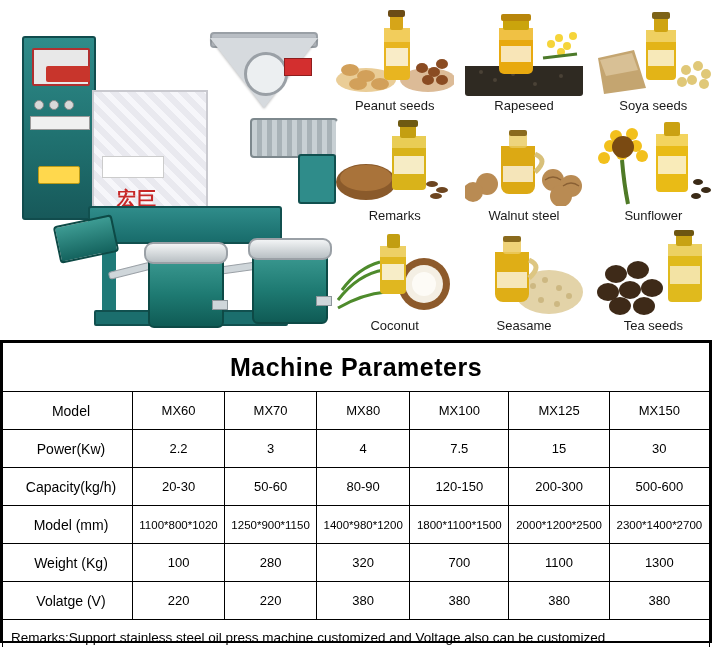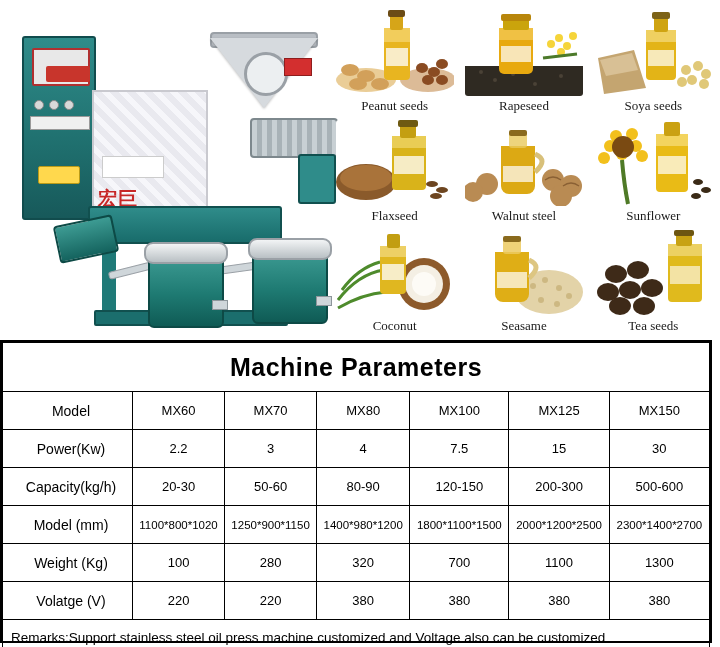--- a/index.html
+++ b/index.html
@@ -63,21 +63,21 @@
     background:#f2f2f4;border:2px solid #c9c9cf;
     background-image:repeating-linear-gradient(45deg,#e9e9ef 0 6px,#f6f6fa 6px 12px);
   }
   .bodybox .sticker{
     position:absolute;left:8px;top:64px;width:60px;height:20px;
     background:#ffffff;border:1px solid #ccc;
   }
   .logo-red{
     position:absolute;left:86px;top:168px;width:78px;height:34px;
     color:#c62828;font-weight:bold;font-size:19px;line-height:34px;
-    letter-spacing:1px;
+    text-align:center;letter-spacing:1px;
     text-shadow:0 1px 0 #fff;
   }
 
   
   .greenframe{
     position:absolute;left:76px;top:192px;width:190px;height:34px;
     background:linear-gradient(180deg,#2f8c8a,#186c6b);
     border:2px solid #11504f;border-radius:3px;
   }
   .legs{
@@ -155,21 +155,21 @@
     position:absolute;left:330px;top:6px;width:388px;height:330px;
     display:grid;grid-template-columns:repeat(3,1fr);grid-template-rows:repeat(3,1fr);
   }
   .cell{position:relative;display:flex;flex-direction:column;align-items:center;justify-content:flex-start;}
   .thumb{
     position:relative;width:118px;height:86px;margin-top:4px;
     border-radius:3px;overflow:hidden;
   }
   .caption{
     font-size:13px;color:#1a1a1a;text-align:center;margin-top:2px;
-    font-family:Liberation Serif, serif;
+    font-family:Liberation Sans, sans-serif;
   }
 
   
   .tablewrap{
     position:absolute;left:0;top:340px;width:712px;height:303px;
     border:2px solid #000;box-sizing:border-box;background:#fff;
   }
   table{
     width:100%;height:100%;border-collapse:collapse;
     font-family:"Liberation Sans", sans-serif;
@@ -335,21 +335,21 @@
             <rect x="64" y="4" width="16" height="14" rx="2" fill="#c49f12"></rect>
             <rect x="62" y="0" width="20" height="7" rx="2" fill="#6e5a12"></rect>
             <rect x="58" y="36" width="30" height="18" fill="#fff" opacity=".75"></rect>
             <g fill="#6d4520">
               <ellipse cx="96" cy="64" rx="6" ry="3"></ellipse>
                 <ellipse cx="106" cy="70" rx="6" ry="3"></ellipse>
               <ellipse cx="100" cy="76" rx="6" ry="3"></ellipse>
             </g>
           </svg>
         </div>
-        <div class="caption">Flaxseed</div>
+        <div class="caption">Remarks</div>
       </div>
 
       <div class="cell">
         <div class="thumb">
           <svg width="118" height="86" viewBox="0 0 118 86">
             <rect width="118" height="86" fill="#ffffff"></rect>
             <path d="M36 26 h34 v40 a8 8 0 0 1 -8 8 h-18 a8 8 0 0 1 -8 -8 z" fill="#dca914"></path>
             <rect x="44" y="12" width="18" height="16" rx="3" fill="#e8c95c" opacity=".8"></rect>
             <path d="M70 34 q14 6 0 18" stroke="#d8c07a" stroke-width="5" fill="none"></path>
             <rect x="44" y="10" width="18" height="6" rx="2" fill="#8a6a1d"></rect>

